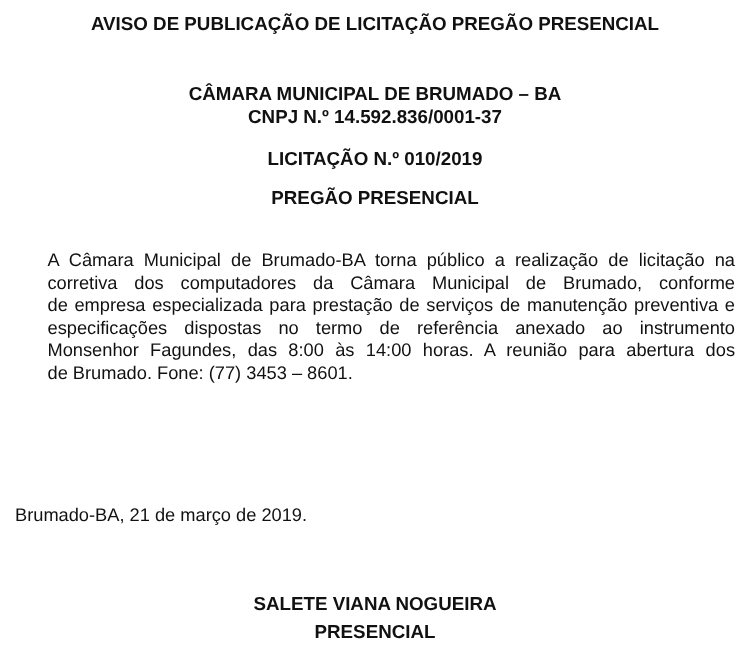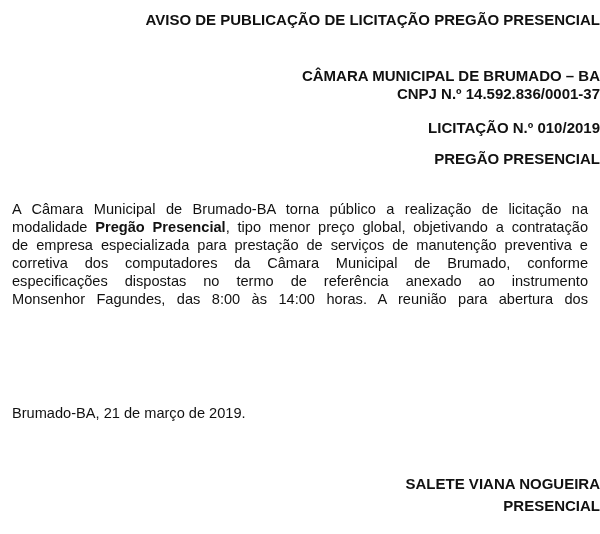--- a/index.html
+++ b/index.html
@@ -1,38 +1,38 @@
 <!DOCTYPE html>
 <html><head>
 <meta charset="utf-8">
 <style>
   html, body { margin: 0; padding: 0; background: #ffffff; }
   body { width: 600px; height: 534px; position: relative; overflow: hidden;
          font-family: "Liberation Sans", sans-serif; color: #111111; }
-  .c { position: absolute; left: 0; width: 600px; text-align: right; font-weight: bold; font-size: 15px; line-height: 18px; white-space: nowrap; }
+  .c { position: absolute; left: 0; width: 600px; text-align: center; font-weight: bold; font-size: 15px; line-height: 18px; white-space: nowrap; }
   .body { position: absolute; left: 12px; width: 576px; font-size: 14.6px; line-height: 18px; }
-  .line { display: block; text-align: justify; text-align-last: justify; white-space: nowrap; }
+  .line { display: block; text-align: justify; text-align-last: justify; white-space: nowrap; margin-left: 26px; }
   .line.last { text-align-last: left; }
   b { font-weight: bold; }
   .date { position: absolute; left: 12px; top: 404px; font-size: 14.6px; line-height: 18px; }
 </style>
 </head>
 <body>
 
 <div class="c" style="top:11px">AVISO DE PUBLICAÇÃO DE LICITAÇÃO PREGÃO PRESENCIAL</div>
 <div class="c" style="top:67px">CÂMARA MUNICIPAL DE BRUMADO – BA</div>
 <div class="c" style="top:85px">CNPJ N.º 14.592.836/0001-37</div>
 <div class="c" style="top:119px">LICITAÇÃO N.º 010/2019</div>
 <div class="c" style="top:150px">PREGÃO PRESENCIAL</div>
 
 <div class="body" style="top:200px" id="body-text">
     <span class="line"><span>A Câmara Municipal de Brumado-BA torna público a realização de licitação na</span></span>
-    <span class="line"><span>modalidade </span><b>Pregão Presencial</b><span>, tipo menor preço global, objetivando a contratação</span></span>
+    <span class="line"><span>corretiva dos computadores da Câmara Municipal de Brumado, conforme</span></span>
     <span class="line"><span>de empresa especializada para prestação de serviços de manutenção preventiva e</span></span>
-    <span class="line"><span>corretiva dos computadores da Câmara Municipal de Brumado, conforme</span></span>
     <span class="line"><span>especificações dispostas no termo de referência anexado ao instrumento</span></span>
     <span class="line"><span>Monsenhor Fagundes, das 8:00 às 14:00 horas. A reunião para abertura dos</span></span>
+    <span class="line last"><span>de Brumado. Fone: (77) 3453 – 8601.</span></span>
   </div>
 
 <div class="date">Brumado-BA, 21 de março de 2019.</div>
 
 <div class="c" style="top:475px">SALETE VIANA NOGUEIRA</div>
 <div class="c" style="top:497px">PRESENCIAL</div>
 
 </body></html>

